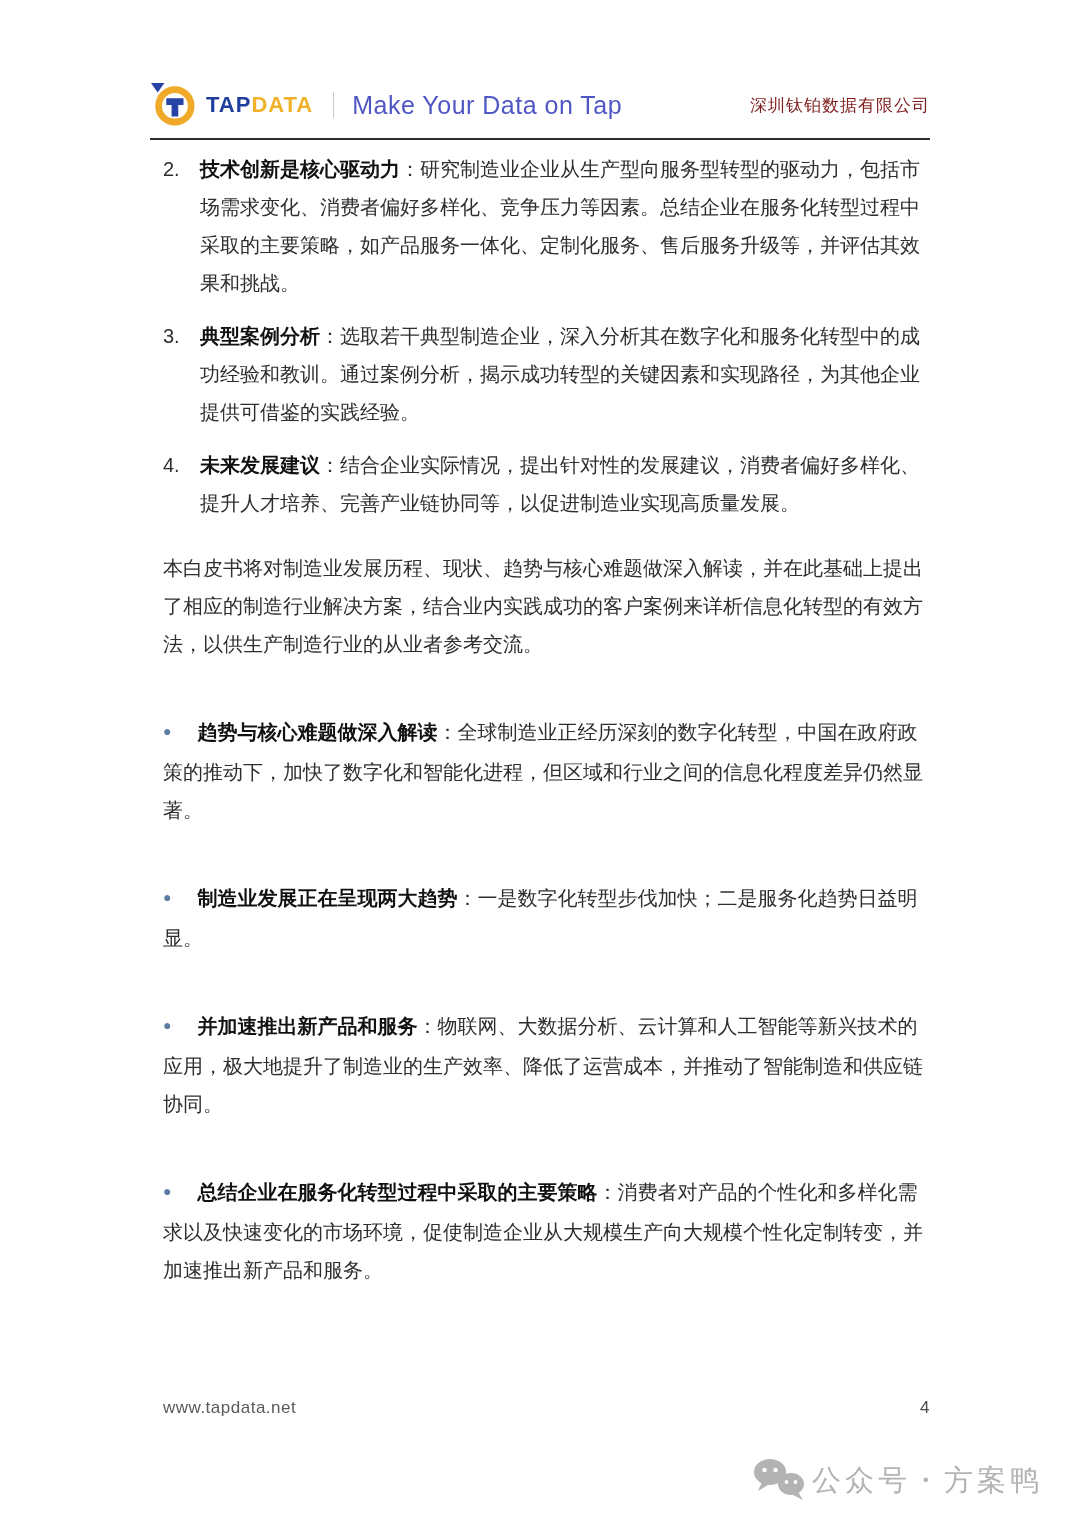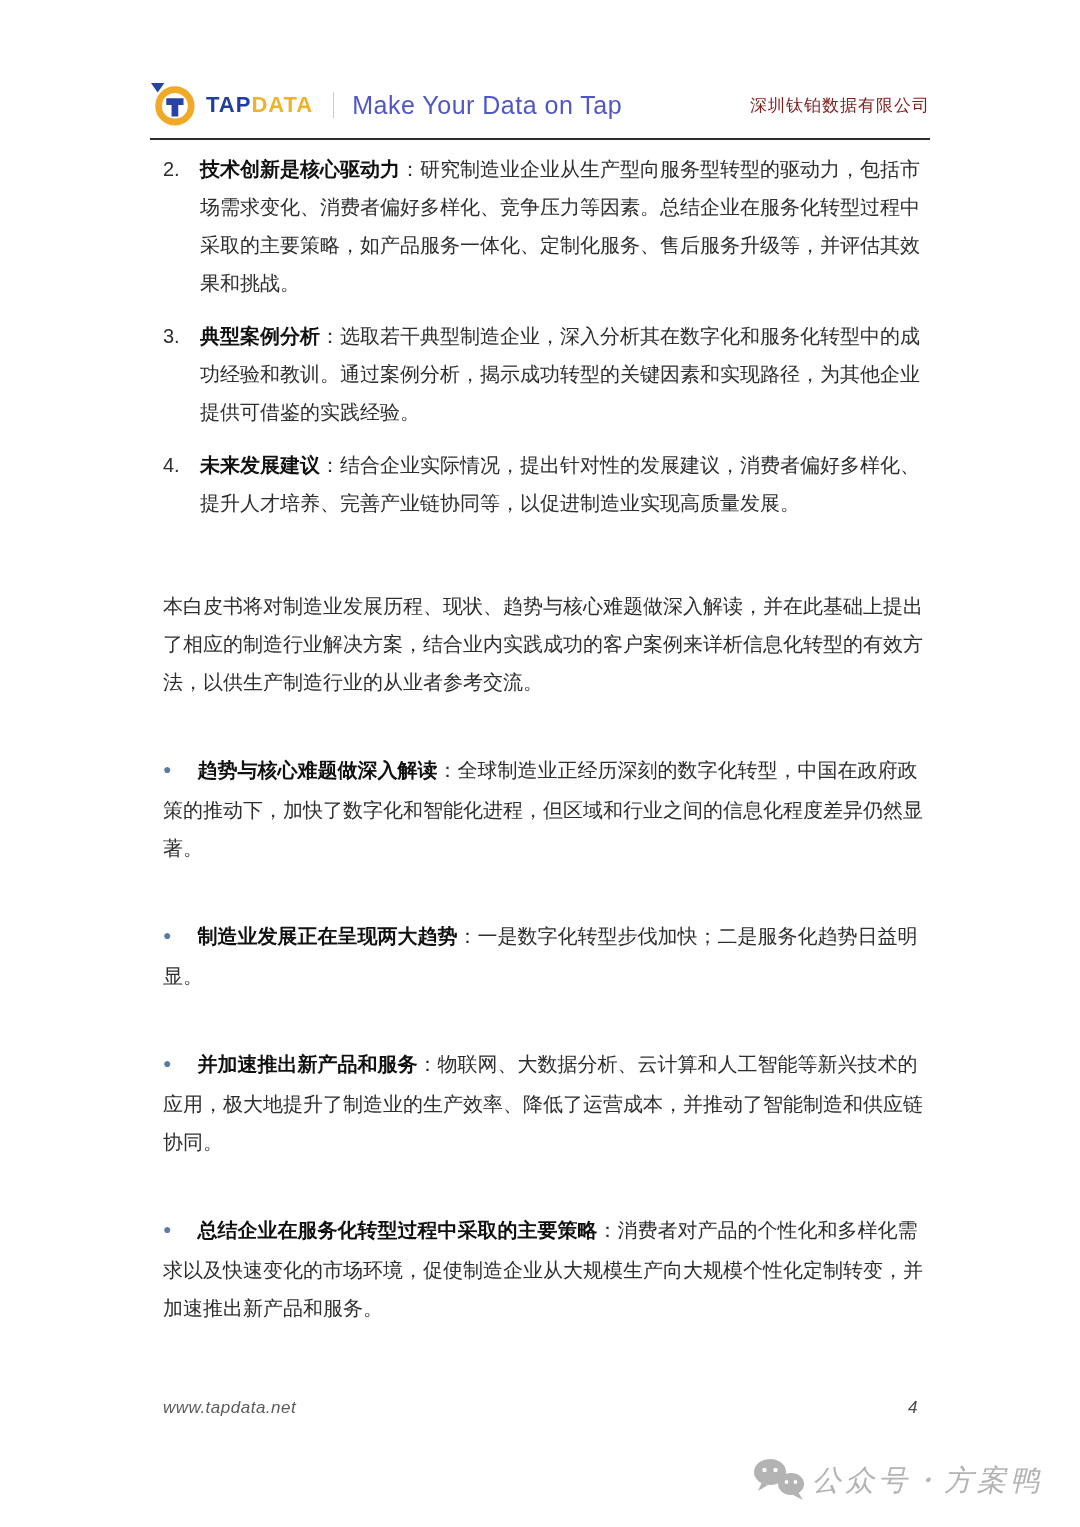--- a/index.html
+++ b/index.html
@@ -31,47 +31,47 @@
   }
   
   .content{
     position:absolute;left:163px;right:150px;top:150px;
     font-size:20px;line-height:38px;
   }
   .oli{display:flex;margin-bottom:15px;}
   .oli .num{width:37px;flex:0 0 auto;}
   .oli .oli-body{margin:0;flex:1;}
   b.lead{color:#111;font-weight:bold;}
-  .intro{margin:65px 0 0 0;}
+  .intro{margin:27px 0 0 0;}
   .section-title{
     margin:52px 0 0 0;
     font-size:28px;font-weight:bold;color:#111;
     line-height:40px;letter-spacing:1px;
   }
   .bullet{margin:50px 0 0 0;}
   .bullet .dot{
     display:inline-block;
     color:#5b7ba3;font-size:14px;
     margin-right:26px;
     transform:translateY(-3px);
   }
   
   .footer{
-    position:absolute;left:163px;right:162px;top:1398px;
+    position:absolute;left:163px;right:150px;top:1398px;
     display:flex;justify-content:space-between;align-items:baseline;
-    font-size:17px;color:#5a5a5a;letter-spacing:.5px;font-style:italic;
+    font-size:17px;color:#5a5a5a;letter-spacing:.5px;
   }
   .page-num{color:#4a4a4a;}
   
   .watermark{
     position:absolute;right:37px;top:1458px;
     display:flex;align-items:center;
     color:#b3b3b3;
   }
-  .watermark .wm-text{font-size:29px;letter-spacing:4px;margin-left:5px;font-style:italic;}
+  .watermark .wm-text{font-size:29px;letter-spacing:4px;margin-left:5px;}
   .wm-icon{width:54px;height:46px;flex:0 0 auto;}
 </style>
 </head>
 <body>
 
 <div class="page">
 
   <div class="header">
     <div class="logo-block">
       <svg class="logo-icon" viewBox="0 0 48 48">

